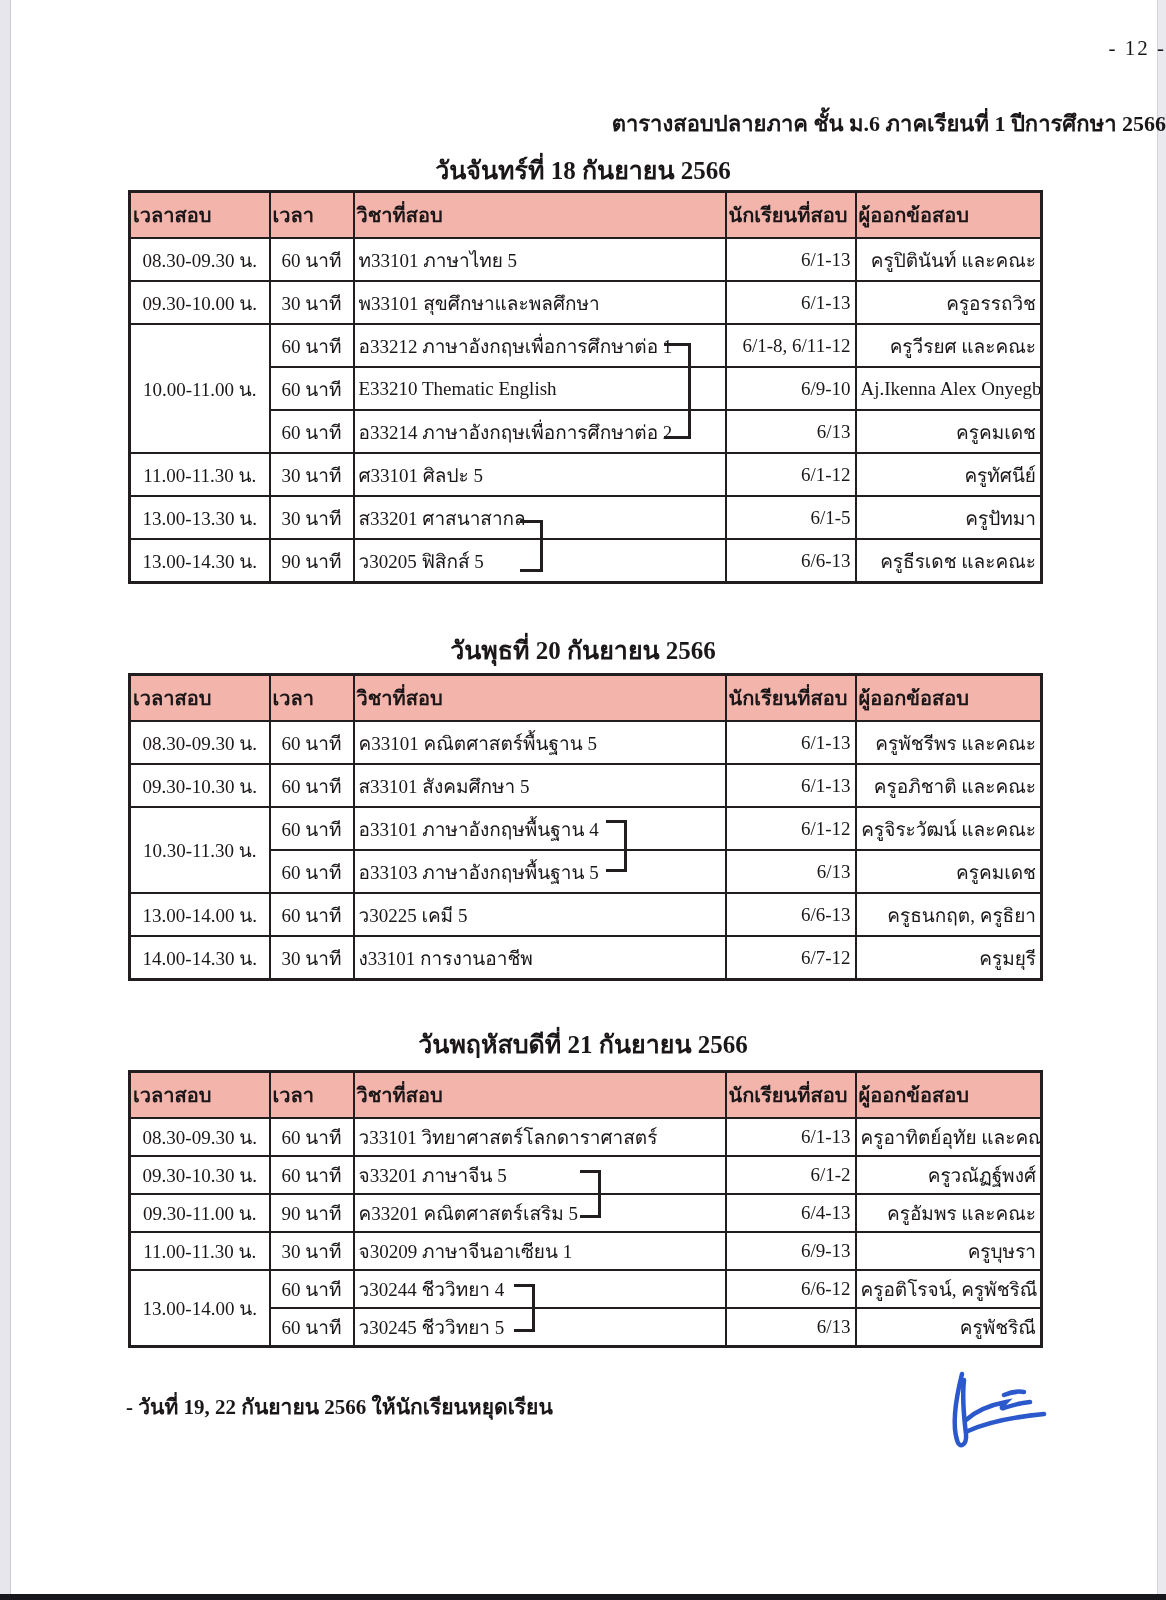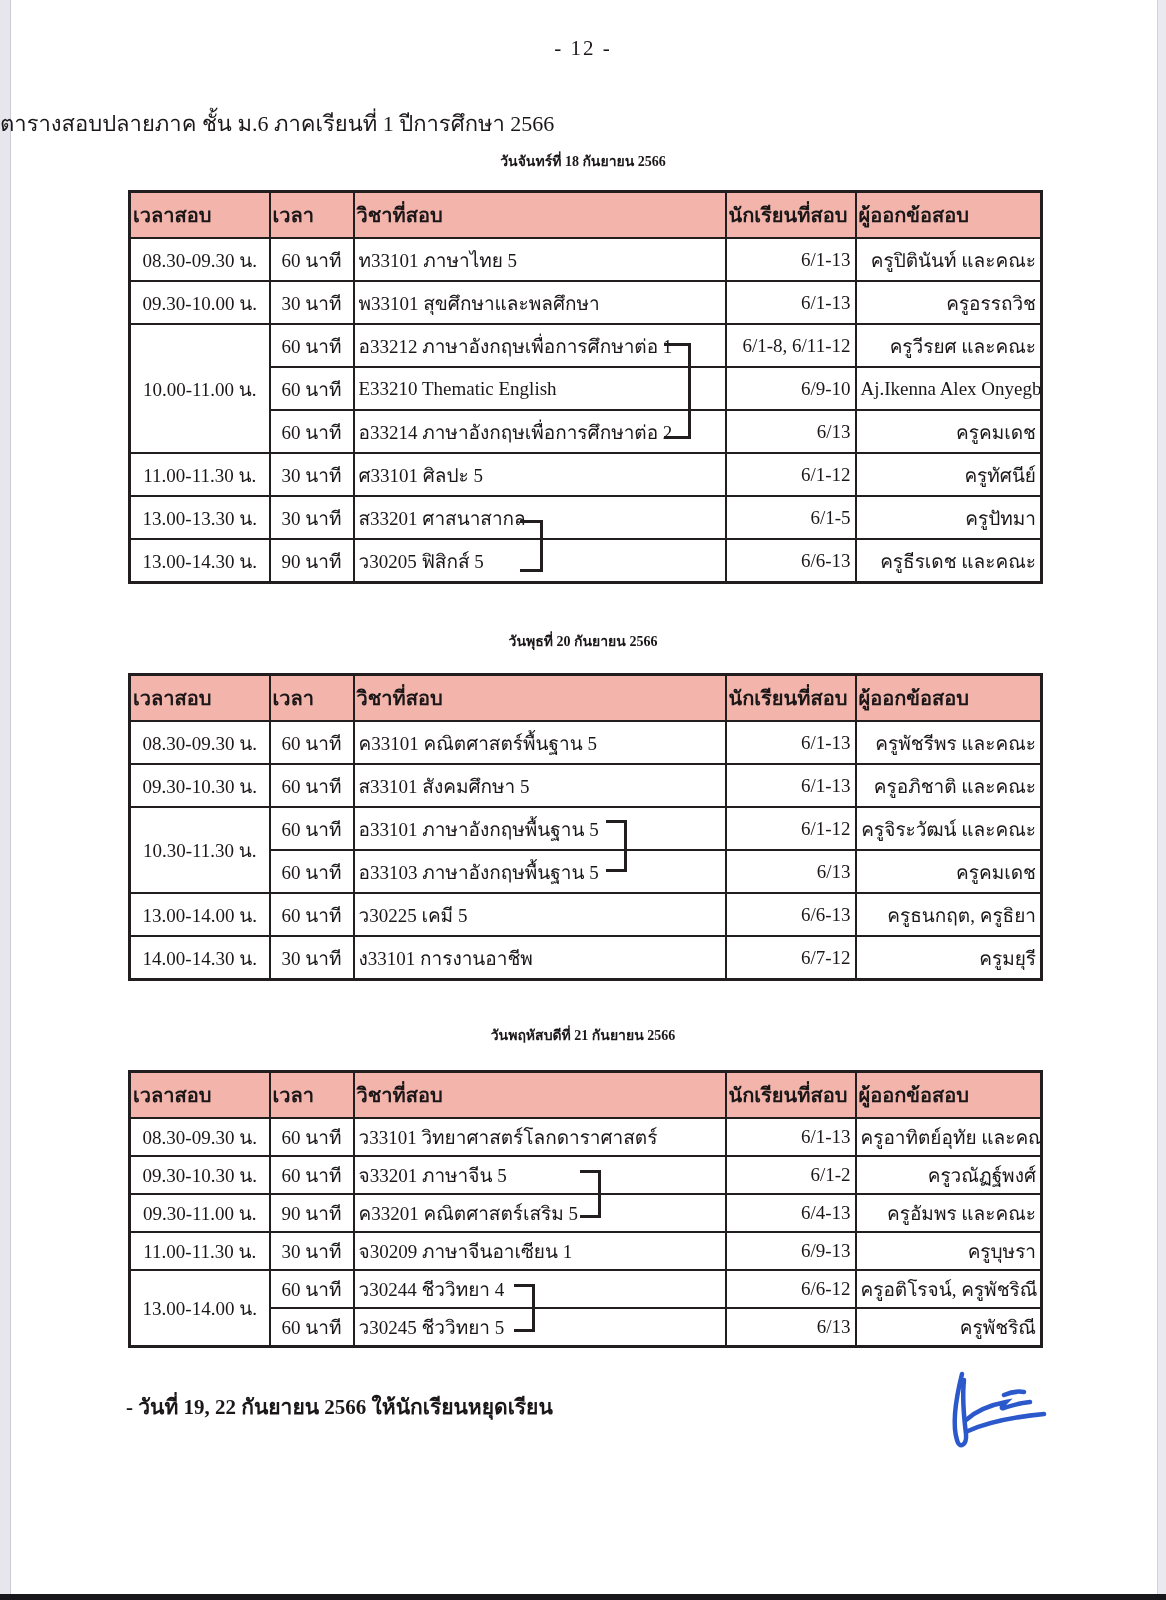--- a/index.html
+++ b/index.html
@@ -5,23 +5,23 @@
   html,body{margin:0;padding:0;background:#f4f4f6;}
   .sheet{
     position:relative;width:1166px;height:1600px;background:#ffffff;
     overflow:hidden;font-family:"Liberation Serif","DejaVu Serif",serif;color:#1b1718;
   }
   
   .edge-left{position:absolute;left:0;top:0;width:10px;height:1600px;background:#e6e6ec;border-right:1px solid #cbcbd6;}
   .edge-right{position:absolute;right:0;top:0;width:8px;height:1600px;background:#e9e9ef;border-left:1px solid #d2d2dc;}
   .edge-bottom{position:absolute;left:0;bottom:0;width:1166px;height:6px;background:#17171c;}
 
-  .page-number{position:absolute;top:36px;left:0;right:0;text-align:center;font-size:21px;letter-spacing:2px;}
-  .doc-title{position:absolute;top:106px;left:0;right:0;text-align:left;font-size:22px;font-weight:normal;}
-  .table-date{position:absolute;left:0;right:0;text-align:center;font-size:14px;font-weight:bold;}
+  .page-number{position:absolute;top:36px;left:0;right:0;text-align:right;font-size:21px;letter-spacing:2px;}
+  .doc-title{position:absolute;top:106px;left:0;right:0;text-align:right;font-size:22px;font-weight:bold;}
+  .table-date{position:absolute;left:0;right:0;text-align:center;font-size:25px;font-weight:bold;}
   .d0{top:150px;} .d1{top:630px;} .d2{top:1024px;}
 
   .table-wrap{position:absolute;left:128px;width:912px;}
   .w0{top:190px;} .w1{top:673px;} .w2{top:1070px;}
 
   table.exam{border-collapse:collapse;table-layout:fixed;width:912px;border:3px solid #221d1e;}
   table.exam th,table.exam td{border:2px solid #221d1e;font-size:19px;overflow:hidden;white-space:nowrap;}
   table.exam th{background:#f2b4ab;font-weight:bold;font-size:20px;height:44px;text-align:left;padding:0 2px;}
   table.exam td{height:41px;padding:0 4px;background:#fff;}
   .w2 table.exam td{height:36px;}
@@ -161,21 +161,21 @@
           <tr>
             <td class="c-time">09.30-10.30 น.</td>
             <td class="c-dur">60 นาที</td>
             <td class="c-subj">ส33101 สังคมศึกษา 5</td>
             <td class="c-stu">6/1-13</td>
             <td class="c-exam">ครูอภิชาติ และคณะ</td>
           </tr>
           <tr>
             <td class="c-time" rowspan="2">10.30-11.30 น.</td>
             <td class="c-dur">60 นาที</td>
-            <td class="c-subj">อ33101 ภาษาอังกฤษพื้นฐาน 5</td>
+            <td class="c-subj">อ33101 ภาษาอังกฤษพื้นฐาน 4</td>
             <td class="c-stu">6/1-12</td>
             <td class="c-exam">ครูจิระวัฒน์ และคณะ</td>
           </tr>
           <tr>
             <td class="c-dur">60 นาที</td>
             <td class="c-subj">อ33103 ภาษาอังกฤษพื้นฐาน 5</td>
             <td class="c-stu">6/13</td>
             <td class="c-exam">ครูคมเดช</td>
           </tr>
           <tr>

